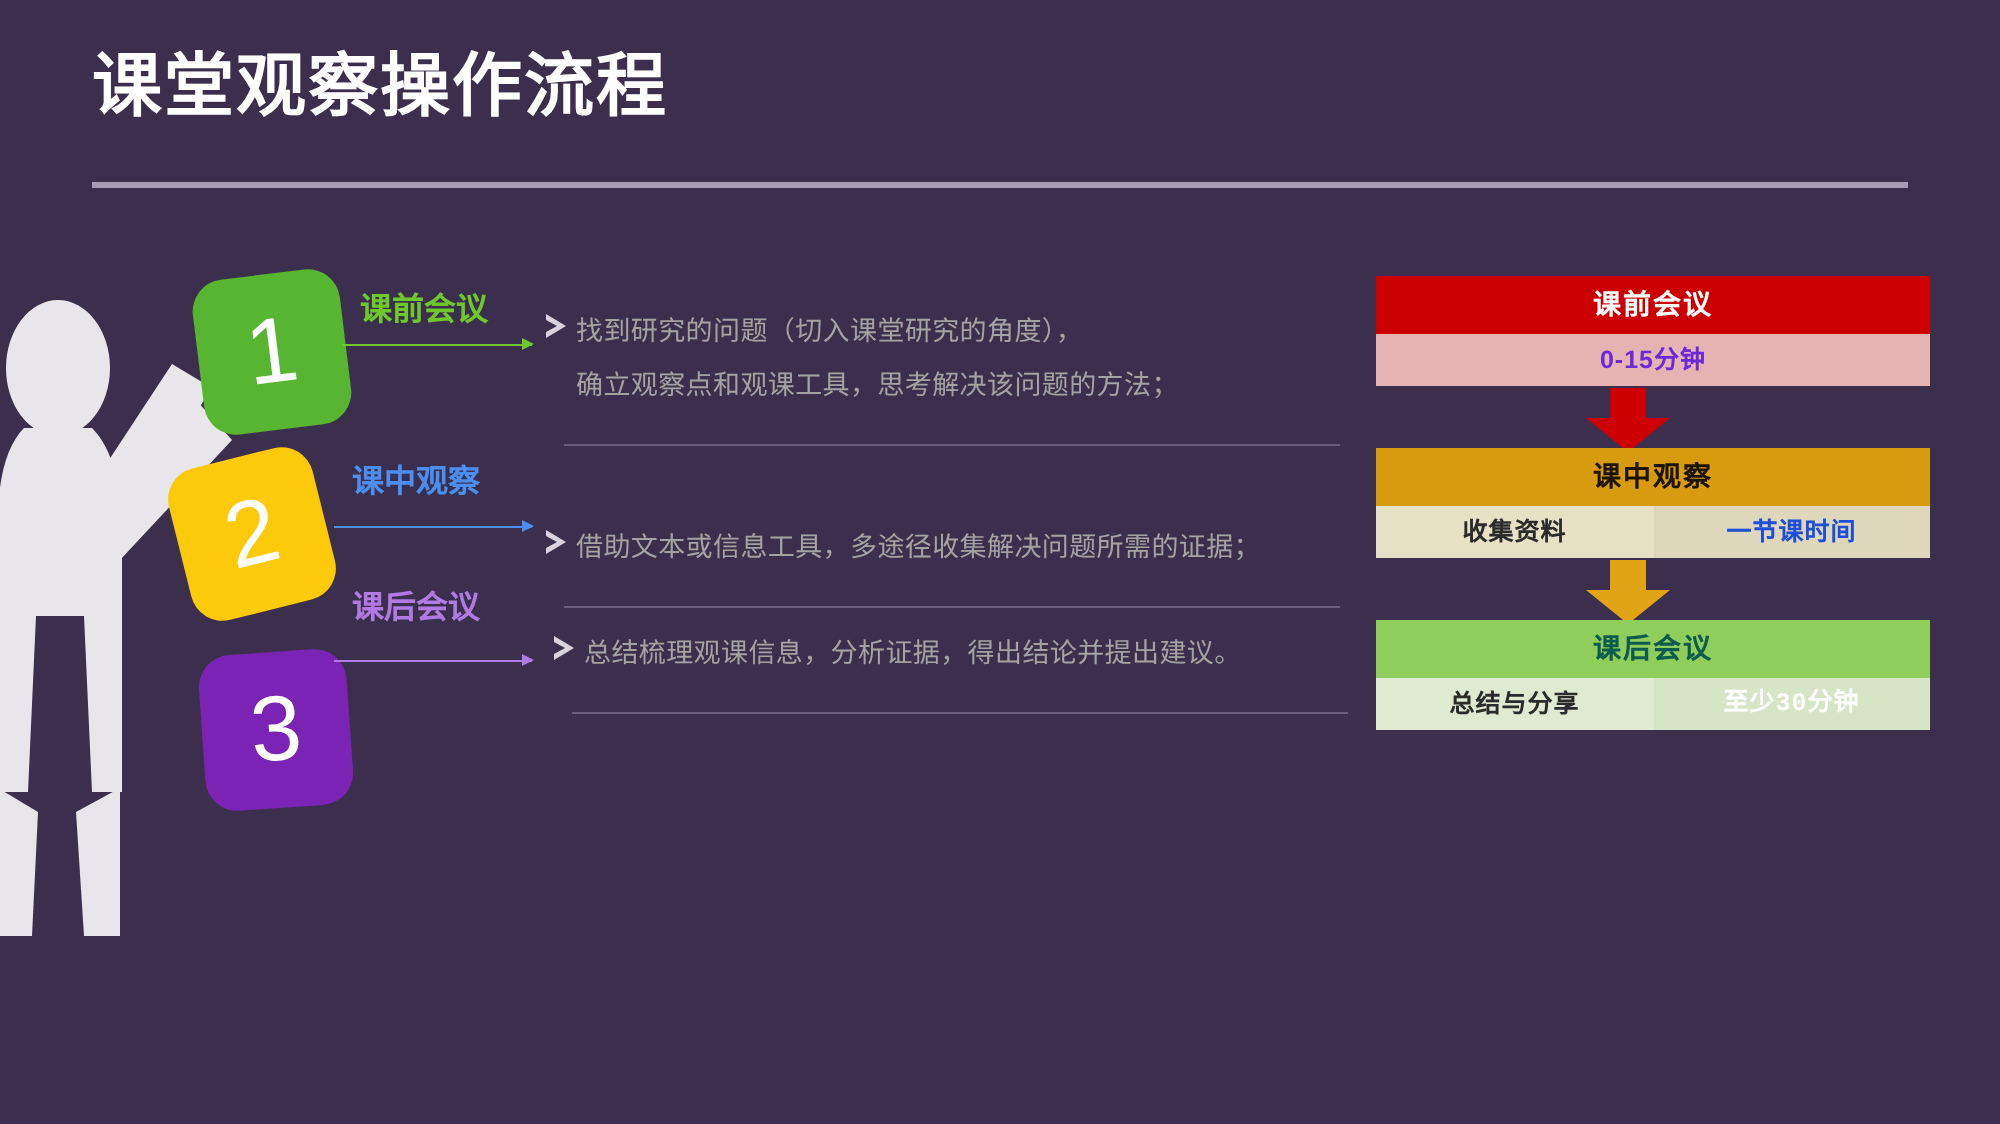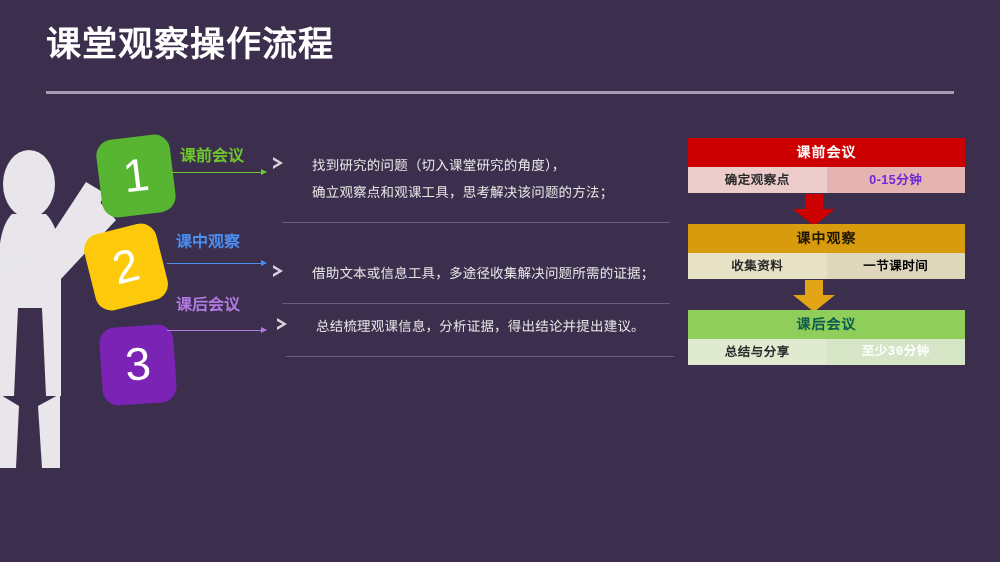--- a/index.html
+++ b/index.html
@@ -122,23 +122,23 @@
 
   .chev {
     position: absolute;
     left: 0;
     top: 4px;
     width: 13px;
     height: 14px;
     color: #d7d2de;
   }
   .bullet-text {
-    margin-left: 40px;
+    margin-left: 16px;
     font-size: 13.5px;
-    color: #e5e5e5;
+    color: #a3a3a3;
     line-height: 27px;
     letter-spacing: 0.2px;
   }
   .bullet-text .ln { display: block; white-space: nowrap; }
   .row-rule {
     position: absolute;
     left: 10px;
     height: 1px;
     background: #6b5c7c;
     width: 388px;
@@ -175,21 +175,21 @@
     letter-spacing: 0.5px;
   }
 
   
   .box-1 .flow-head { background: #cc0000; color: #ffffff; }
   .box-1 .cell-left  { background: #eccdcc; color: #2b2b2b; }
   .box-1 .cell-right { background: #e4b3b2; color: #6d28d9; }
   
   .box-2 .flow-head { background: #d79b0d; color: #1d1400; }
   .box-2 .cell-left  { background: #e7e2c6; color: #2b2b2b; }
-  .box-2 .cell-right { background: #ded7bb; color: #000000; }
+  .box-2 .cell-right { background: #ded7bb; color: #1d4ed8; }
   
   .box-3 .flow-head { background: #8fce5a; color: #0d5a4e; }
   .box-3 .cell-left  { background: #dfead1; color: #2b2b2b; }
   .box-3 .cell-right { background: #d6e5c6; color: #ffffff; font-family: Liberation Mono, monospace; }
 
   
   .flow-arrow {
     position: absolute;
     left: 104px;
     width: 44px;
@@ -265,21 +265,20 @@
       <span class="ln">总结梳理观课信息，分析证据，得出结论并提出建议。</span>
     </div>
     <div class="row-rule rule-3"></div>
   </div>
 
   <div class="flow">
 
     <div class="flow-box box-1">
       <div class="flow-head">课前会议</div>
       <div class="flow-body">
-        <div class="cell cell-left">确定观察点</div>
         <div class="cell cell-right">0-15分钟</div>
       </div>
     </div>
 
     <svg class="flow-arrow arr-1" viewBox="0 0 44 32" xmlns="http://www.w3.org/2000/svg">
       <path d="M13 0 L31 0 L31 15 L43 15 L22 32 L1 15 L13 15 Z" fill="#cc0000"></path>
     </svg>
 
     <div class="flow-box box-2">
       <div class="flow-head">课中观察</div>

